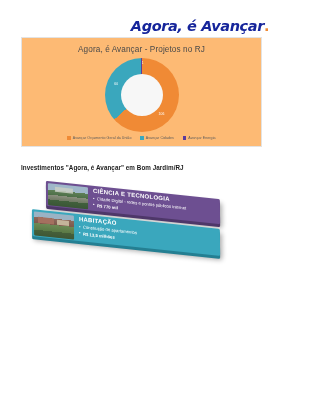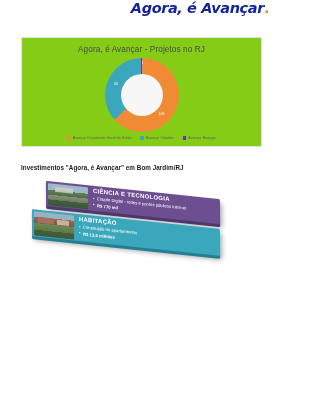--- a/index.html
+++ b/index.html
@@ -12,21 +12,21 @@
     height: 400px;
     font-family: "Liberation Sans", sans-serif;
     overflow: hidden;
     position: relative;
   }
 
   
   .logo-row {
     height: 34px;
     display: flex;
-    align-items: flex-start;
+    align-items: flex-end;
     justify-content: flex-end;
     padding-right: 14px;
     box-sizing: border-box;
   }
   .logo {
     font-family: "DejaVu Sans", sans-serif;
     font-weight: bold;
     font-style: italic;
     font-size: 14.5px;
     color: #16259b;
@@ -34,21 +34,21 @@
     white-space: nowrap;
   }
   .logo .dot {
     color: #f08a35;
     font-style: normal;
   }
 
   
   .chart-panel {
     margin: 3px 21px 0 21px;
-    background: #84cc16;
+    background: #fdba74;
     border: 1px solid #e3e3e3;
     box-sizing: border-box;
     padding: 7px 4px 5px 4px;
     position: relative;
   }
   .chart-title {
     text-align: center;
     font-size: 8.2px;
     color: #4a4a4a;
     font-weight: normal;

